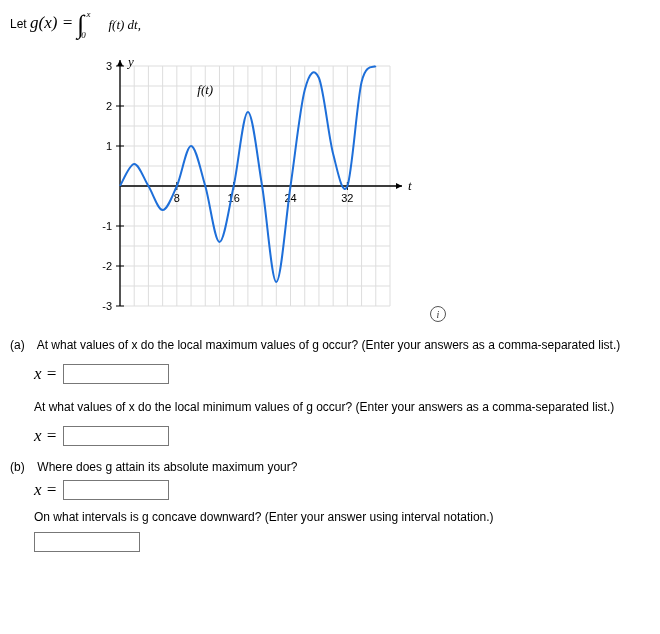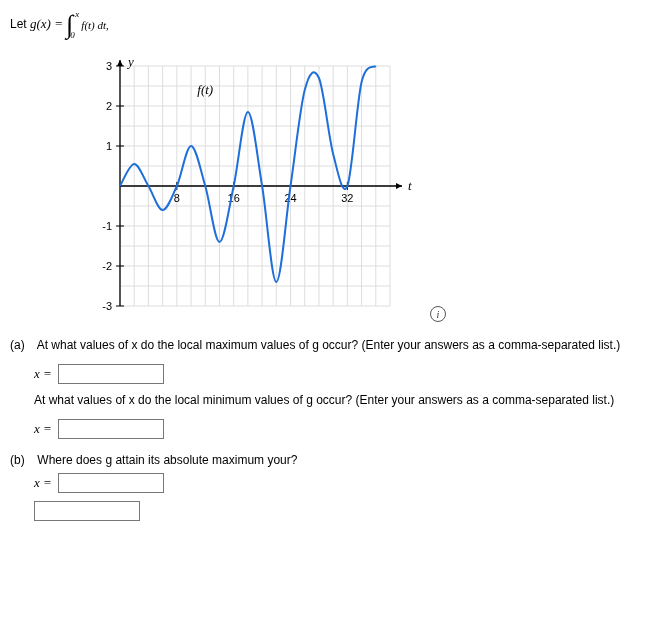--- a/index.html
+++ b/index.html
@@ -36,22 +36,22 @@
   .int-lower {
     position: absolute;
     font-size: 9px;
     font-style: italic;
     left: 4px;
     bottom: -2px;
   }
   .int-body {
     font-style: italic;
     font-family: 'Times New Roman', serif;
-    font-size: 11px;
-    margin-left: 8px;
+    font-size: 13px;
+    margin-left: 24px;
   }
   .chart-area {
     margin-left: 80px;
     margin-top: 6px;
     position: relative;
   }
   .info-icon {
     position: absolute;
     left: 340px;
     top: 260px;
@@ -89,34 +89,34 @@
   .answer-row-noindent {
     margin-top: 6px;
     margin-left: 24px;
     display: flex;
     align-items: center;
     gap: 6px;
   }
   .x-equals {
     font-style: italic;
     font-family: 'Times New Roman', serif;
-    font-size: 13px;
+    font-size: 17px;
   }
   input.answer-box {
     border: 1px solid #777;
     height: 18px;
     width: 100px;
     font-size: 12px;
     padding: 0 2px;
   }
   input.answer-box-wide {
     width: 100px;
   }
   .sub-question {
-    margin-top: 9px;
+    margin-top: 16px;
     margin-left: 24px;
   }
   svg .axis { stroke: #000; stroke-width: 1.3; }
   svg .grid { stroke: #ddd; stroke-width: 1; }
   svg .tick { stroke: #000; stroke-width: 1; }
   svg .curve { stroke: #1e6fd9; stroke-width: 2; fill: none; }
   svg text { font-family: Arial, sans-serif; font-size: 11px; }
   svg .axis-label-italic { font-style: italic; font-family: 'Times New Roman', serif; font-size: 13px; }
 </style>
 </head>
@@ -217,16 +217,17 @@
 </div>
 
 <div class="question-block">
   <span class="part-label">(b)</span>
   <span class="question-text">Where does g attain its absolute maximum your?</span>
   <div class="answer-row-noindent">
     <span class="x-equals">x =</span>
     <input class="answer-box" value="" style="">
   </div>
 
+  <div class="sub-question" style="margin-top:10px;">On what intervals is g concave downward? (Enter your answer using interval notation.)</div>
   <div class="answer-row" style="margin-top:8px;">
     <input class="answer-box answer-box-wide" value="" style="">
   </div>
 </div>
 
 </body></html>

